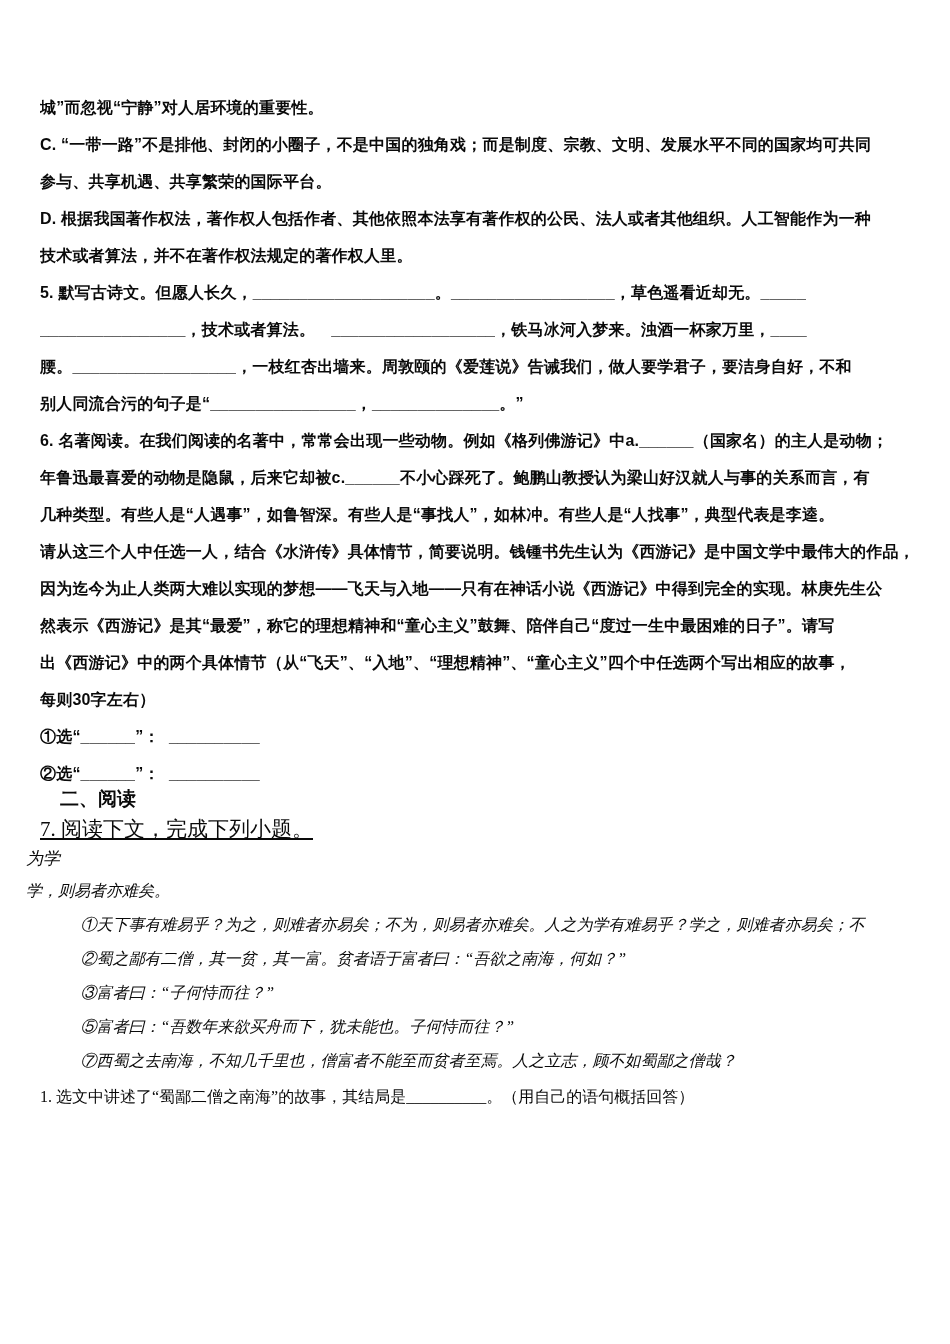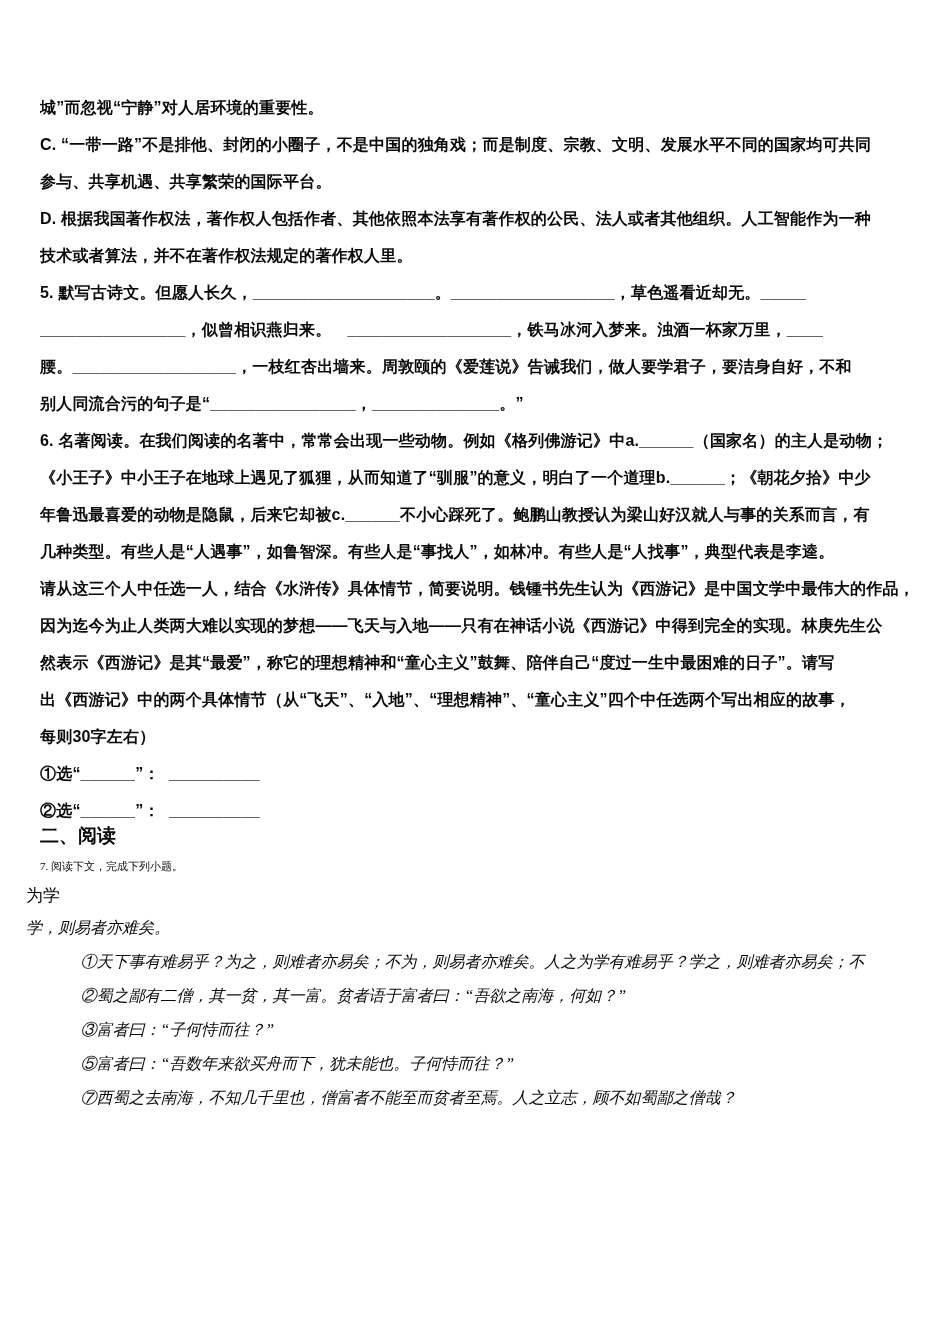--- a/index.html
+++ b/index.html
@@ -26,34 +26,37 @@
     line-height: 37px;
     font-weight: 600;
     letter-spacing: 0.2px;
   }
   .section-heading {
     font-size: 19px;
     line-height: 30px;
     font-weight: 700;
     margin-top: -8px;
     white-space: pre;
+    margin-left: 20px;
   }
   .q7-intro {
     font-family: "Liberation Serif", serif;
     font-weight: 400;
-    font-size: 11px;
+    font-size: 21px;
     line-height: 30px;
     white-space: pre;
+    text-decoration: underline;
   }
   .passage {
     margin-left: -14px;
     margin-right: -14px;
   }
   .passage-title {
     font-family: "Liberation Serif", serif;
+    font-style: italic;
     font-weight: 400;
     font-size: 17px;
     line-height: 30px;
     white-space: pre;
   }
   .passage .pline {
     font-family: "Liberation Serif", serif;
     font-style: italic;
     font-weight: 400;
     font-size: 16px;
@@ -85,28 +88,27 @@
       <div class="line">参与、共享机遇、共享繁荣的国际平台。</div>
     </div>
 
     <div>
       <div class="line">D. 根据我国著作权法，著作权人包括作者、其他依照本法享有著作权的公民、法人或者其他组织。人工智能作为一种</div>
       <div class="line">技术或者算法，并不在著作权法规定的著作权人里。</div>
     </div>
 
     <div>
       <div class="line">5. 默写古诗文。但愿人长久，____________________。__________________，草色遥看近却无。_____</div>
-      <div class="line">________________，似曾相识燕归来。　__________________，铁马冰河入梦来。浊酒一杯家万里，____</div>
+      <div class="line">________________，技术或者算法。　__________________，铁马冰河入梦来。浊酒一杯家万里，____</div>
       <div class="line">腰。__________________，一枝红杏出墙来。周敦颐的《爱莲说》告诫我们，做人要学君子，要洁身自好，不和</div>
       <div class="line">别人同流合污的句子是“________________，______________。”</div>
     </div>
 
     <div>
       <div class="line">6. 名著阅读。在我们阅读的名著中，常常会出现一些动物。例如《格列佛游记》中a.______（国家名）的主人是动物；</div>
-      <div class="line">《小王子》中小王子在地球上遇见了狐狸，从而知道了“驯服”的意义，明白了一个道理b.______；《朝花夕拾》中少</div>
       <div class="line">年鲁迅最喜爱的动物是隐鼠，后来它却被c.______不小心踩死了。鲍鹏山教授认为梁山好汉就人与事的关系而言，有</div>
       <div class="line">几种类型。有些人是“人遇事”，如鲁智深。有些人是“事找人”，如林冲。有些人是“人找事”，典型代表是李逵。</div>
       <div class="line">请从这三个人中任选一人，结合《水浒传》具体情节，简要说明。钱锺书先生认为《西游记》是中国文学中最伟大的作品，</div>
       <div class="line">因为迄今为止人类两大难以实现的梦想——飞天与入地——只有在神话小说《西游记》中得到完全的实现。林庚先生公</div>
       <div class="line">然表示《西游记》是其“最爱”，称它的理想精神和“童心主义”鼓舞、陪伴自己“度过一生中最困难的日子”。请写</div>
       <div class="line">出《西游记》中的两个具体情节（从“飞天”、“入地”、“理想精神”、“童心主义”四个中任选两个写出相应的故事，</div>
       <div class="line">每则30字左右）</div>
       <div class="line">①选“______”：  __________</div>
       <div class="line">②选“______”：  __________</div>
     </div>

